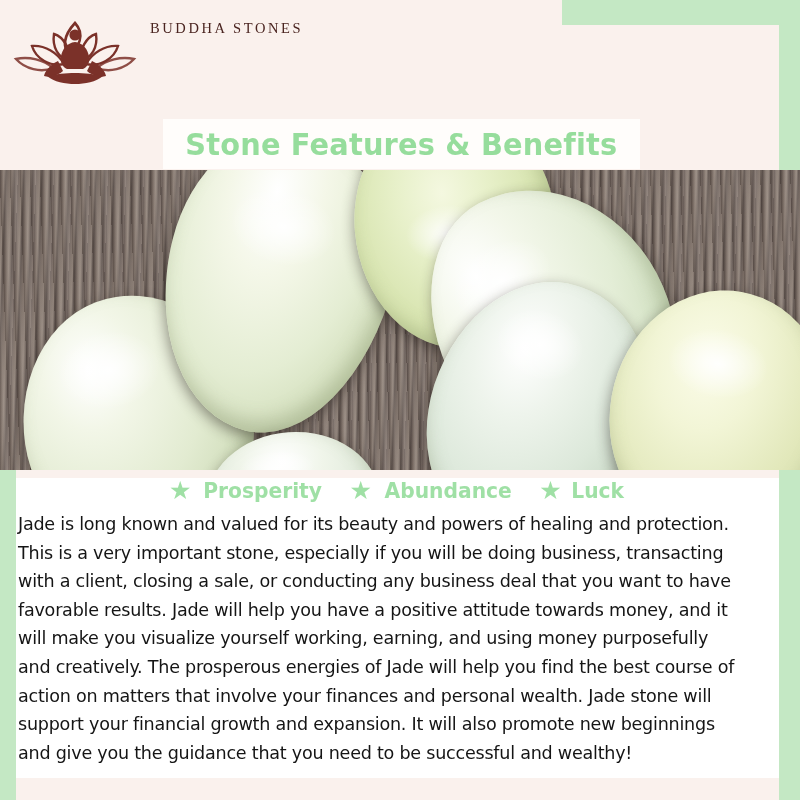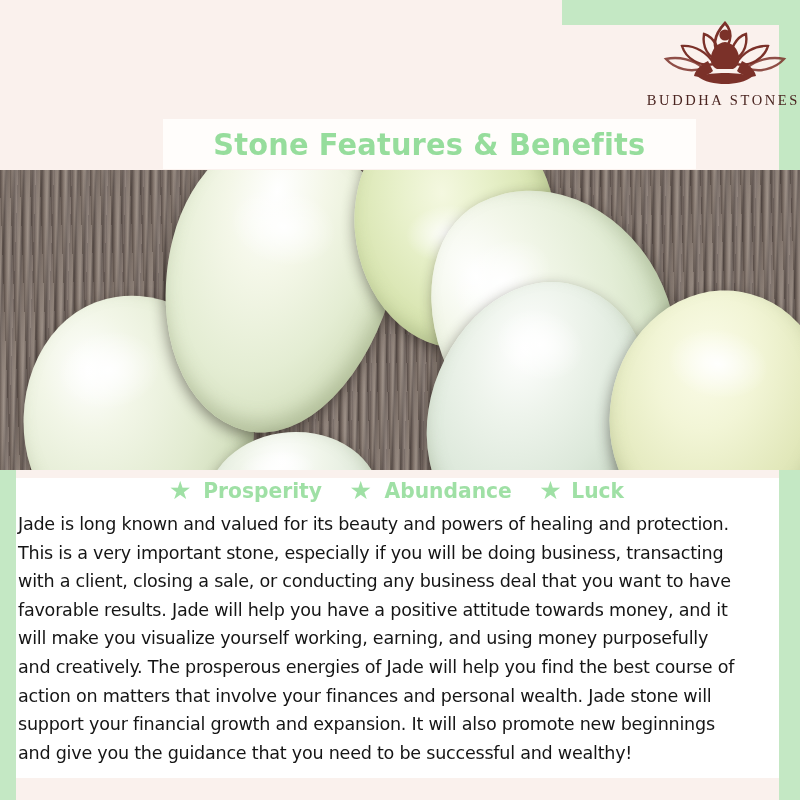--- a/index.html
+++ b/index.html
@@ -62,43 +62,43 @@
     background: #a8d8ab;
   }
 
   
   .logo-wrap {
     position: absolute;
     top: 16px;
     left: 0;
     right: 0;
     display: flex;
-    flex-direction: column;
-    align-items: flex-end;
+    flex-direction: row;
+    align-items: flex-start;
   }
   .logo-mark {
     width: 150px;
     height: 72px;
     display: block;
   }
   .logo-word {
     margin-top: 4px;
     font-family: "Liberation Serif", serif;
     font-size: 14.5px;
     letter-spacing: 2.6px;
     color: #4a2420;
     font-weight: 400;
   }
 
   
   .title-band {
     position: absolute;
     top: 119px;
     left: 163px;
-    width: 533px;
+    width: 477px;
     height: 50px;
     background: #fffdfb;
     display: flex;
     align-items: center;
     justify-content: center;
   }
   .title-text {
     font-family: "DejaVu Sans", sans-serif;
     font-weight: bold;
     font-size: 31px;

